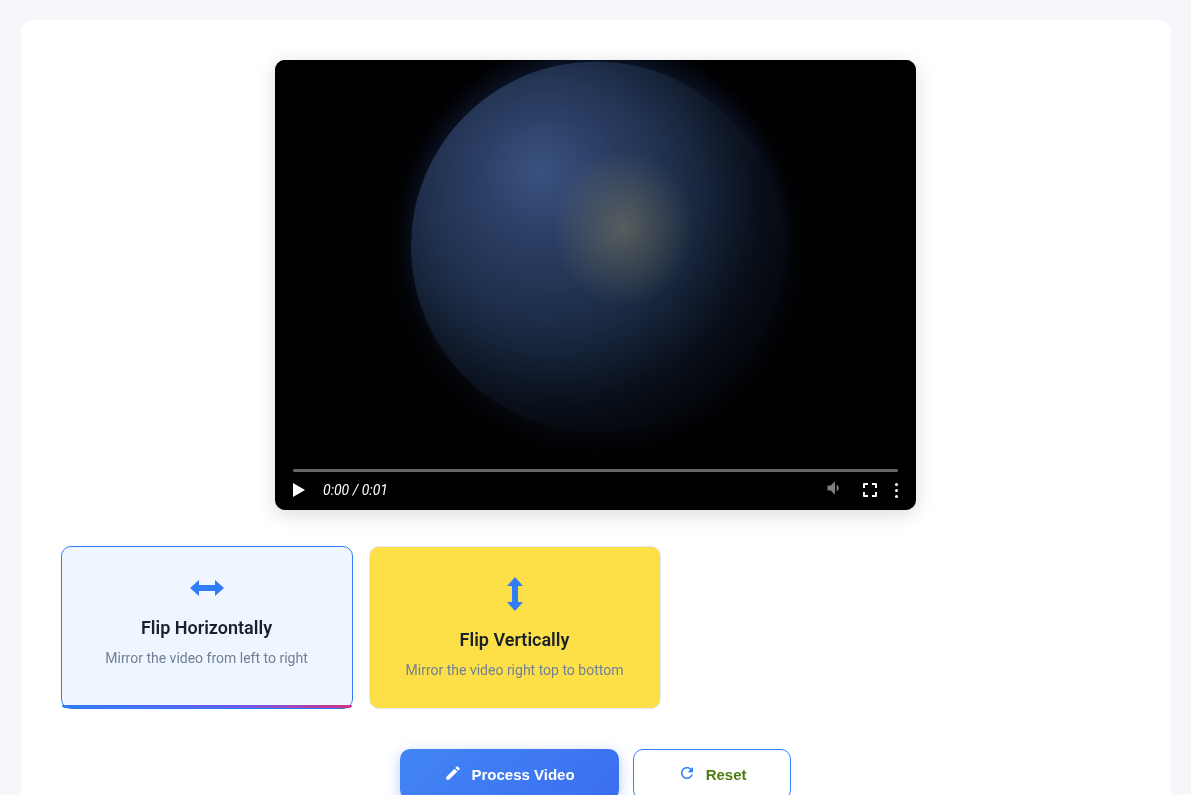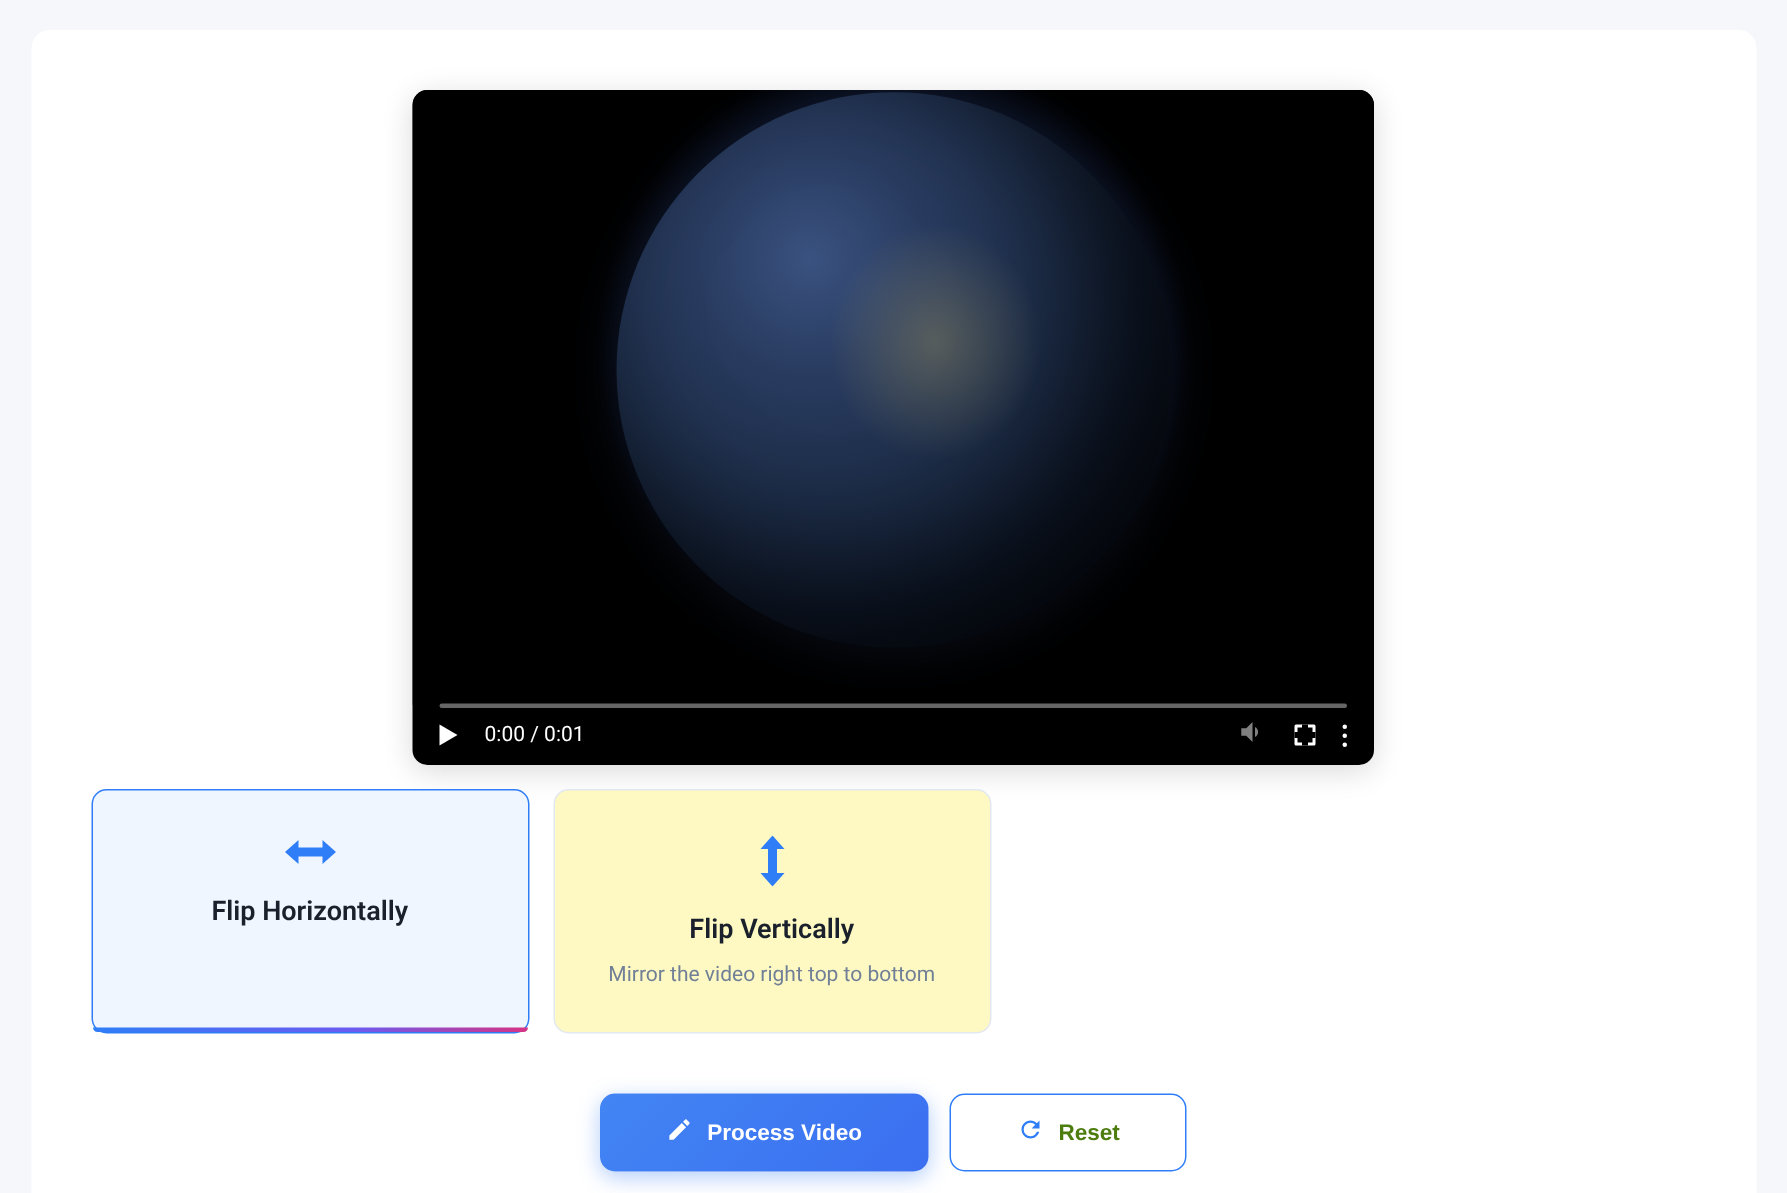--- a/index.html
+++ b/index.html
@@ -16,26 +16,27 @@
     }
     .container {
       background: white;
       border-radius: 12px;
       padding: 20px 40px 40px;
       width: 1150px;
     }
     .video-player {
       width: 641px;
       height: 450px;
-      margin: 20px auto 16px;
+      margin: 20px auto 36px;
       background: #000;
       border-radius: 10px;
       box-shadow: 0 4px 20px rgba(0,0,0,0.15);
       position: relative;
       overflow: hidden;
+      font-style: italic;
     }
     .video-content {
       width: 100%;
       height: calc(100% - 40px);
       background: radial-gradient(circle at 50% 42%, #2a3f5f 0%, #1a2942 28%, #0a1020 40%, #000 50%);
       position: relative;
     }
     .globe {
       position: absolute;
       top: 50%;
@@ -129,21 +130,21 @@
       justify-content: flex-start;
       gap: 16px;
       margin-bottom: 40px;
     }
     .option-card {
       width: 292px;
       border: 1px solid #e2e8f0;
       border-radius: 10px;
       padding: 30px 24px;
       text-align: center;
-      background: #fef9c3;
+      background: #fde047;
       cursor: pointer;
       position: relative;
     }
     .option-card.selected {
       border-color: #2f7ef7;
       background: #f0f6ff;
     }
     .option-card.selected::after {
       content: '';
       position: absolute;
@@ -225,20 +226,21 @@
   </div>
 
   <div class="options-row">
     <div class="option-card selected">
       <div class="option-icon">
         <svg width="34" height="22" viewBox="0 0 34 22" fill="currentColor">
           <path d="M0 11 L9 3 L9 8 L25 8 L25 3 L34 11 L25 19 L25 14 L9 14 L9 19 Z"></path>
         </svg>
       </div>
       <div class="option-title">Flip Horizontally</div>
+      <div class="option-desc">Mirror the video from left to right</div>
     </div>
 
     <div class="option-card">
       <div class="option-icon">
         <svg width="22" height="34" viewBox="0 0 22 34" fill="currentColor">
           <path d="M11 0 L19 9 L14 9 L14 25 L19 25 L11 34 L3 25 L8 25 L8 9 L3 9 Z"></path>
         </svg>
       </div>
       <div class="option-title">Flip Vertically</div>
       <div class="option-desc">Mirror the video right top to bottom</div>

